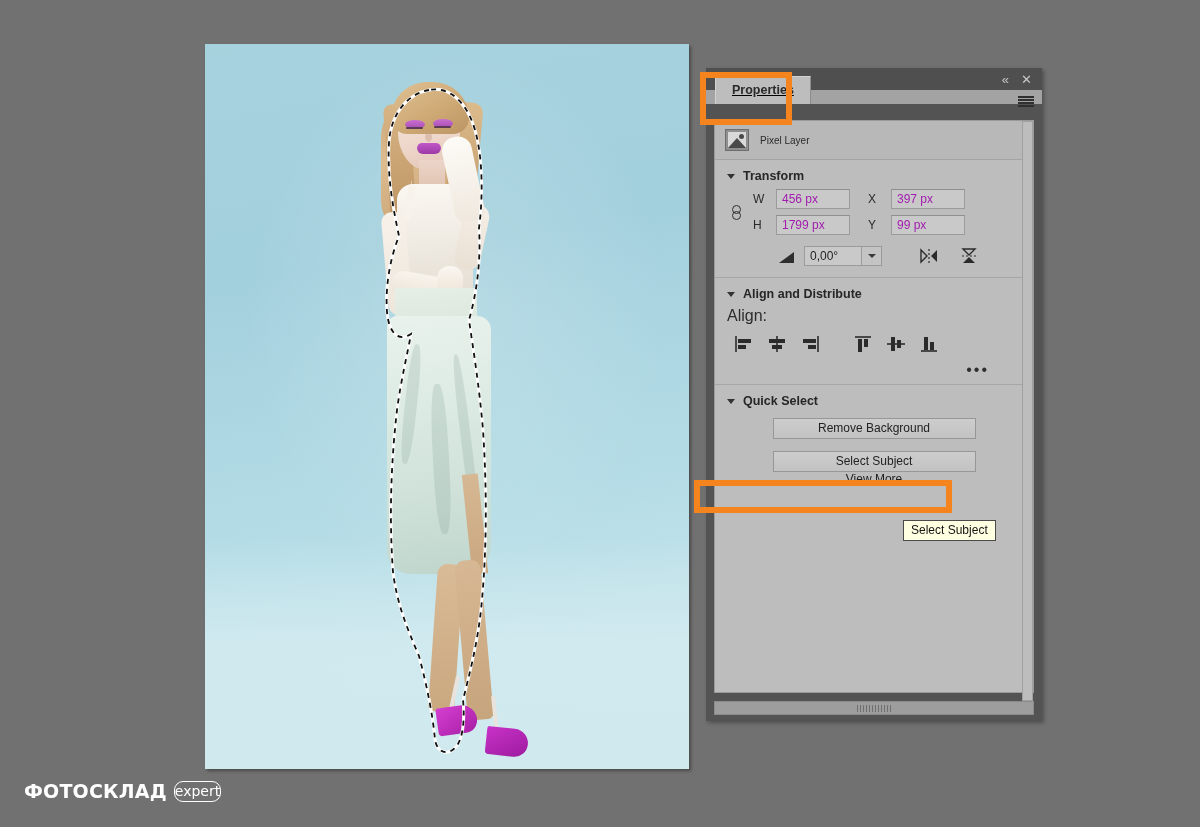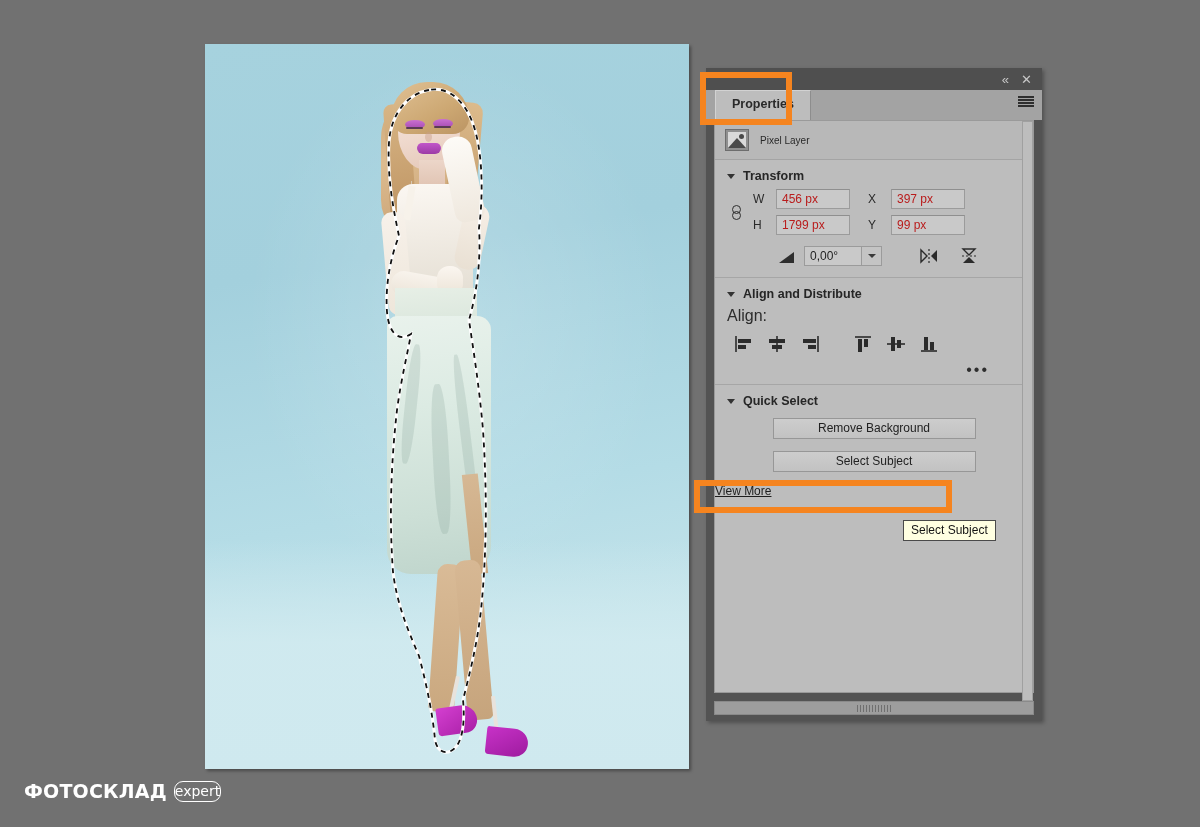--- a/index.html
+++ b/index.html
@@ -186,22 +186,22 @@
     background: #535353;
     box-shadow: 2px 2px 4px rgba(0,0,0,.30);
   }
   #panel-titlebar {
     position:absolute; left:0; top:0; width:100%; height: 22px;
     background:#4f4f4f; display:flex; align-items:center; justify-content:flex-end;
     gap: 12px; padding-right: 10px;
   }
   .title-ctl { color:#c8c8c8; font-size: 13px; line-height:1; cursor:default; }
   #panel-tabbar {
-    position:absolute; left:0; top: 22px; width:100%; height: 30px;
-    background:#a3a3a3; display:flex; 
+    position:absolute; left:0; top: 22px; width:100%; height: 14px;
+    background:#a3a3a3; display:flex; align-items:flex-end;text-decoration:underline;
   }
   #tab-properties {
     margin-left: 9px; padding: 6px 16px 7px; background:#bdbdbd;
     color:#2a2a2a; font-size: 12.5px; font-weight: 700;
     border-top:1px solid #d2d2d2; border-left:1px solid #d2d2d2; border-right:1px solid #8d8d8d;
   }
   #panel-menu-icon {
     position:absolute; right: 8px; top: 28px; width: 16px; height: 11px;
     display:flex; flex-direction:column; justify-content:space-between;
   }
@@ -254,21 +254,21 @@
   }
   #link-icon span:first-child { margin-bottom:-3px; }
   .xform-rows { display:flex; flex-direction:column; gap: 6px; }
   .xform-row { display:flex; align-items:center; gap: 0; }
   .fld-label {
     width: 20px; text-align: left; font-size: 12px; color:#2a2a2a; margin-right: 3px;
   }
   .fld {
     width: 74px; height: 20px; background:#c9c9c9;
     border: 1px solid #9b9b9b; border-top-color:#8f8f8f;
-    font-size: 12px; color:#b91c1c; padding: 0 5px; line-height: 18px;
+    font-size: 12px; color:#a21caf; padding: 0 5px; line-height: 18px;
   }
   .xgap { width: 18px; }
 
   #rotate-row {
     display:flex; align-items:center; padding-left: 64px; margin-top: 10px; gap: 0;
   }
   #angle-icon {
     width: 17px; height: 13px; margin-right: 8px; position:relative; flex:none;
   }
   #angle-icon:before {
@@ -302,22 +302,22 @@
 
   .qa-btn {
     display:block; margin: 0 auto; width: 203px; height: 21px;
     background: linear-gradient(180deg,#cdcdcd,#c2c2c2);
     border: 1px solid #979797;
     font-size: 12px; color:#222; text-align:center; line-height: 19px;
   }
   #qa-remove-bg { margin-top: 4px; }
   #qa-select-subject-wrap { margin-top: 12px; }
   #qa-footer {
-    display:flex; align-items:center; justify-content:flex-start;
-    margin-top: 12px; position:relative;
+    display:flex; align-items:center; justify-content:center;
+    margin-top: 0; position:relative;
   }
   #view-more {
     font-size: 12px; color:#1d1d1d; text-decoration: underline; cursor:pointer;
   }
 
   #panel-scrollbar {
     position:absolute; right: 9px; top: 53px; width: 11px; bottom: 46px;
     background: #aeaeae;
   }
   #panel-scroll-thumb {

